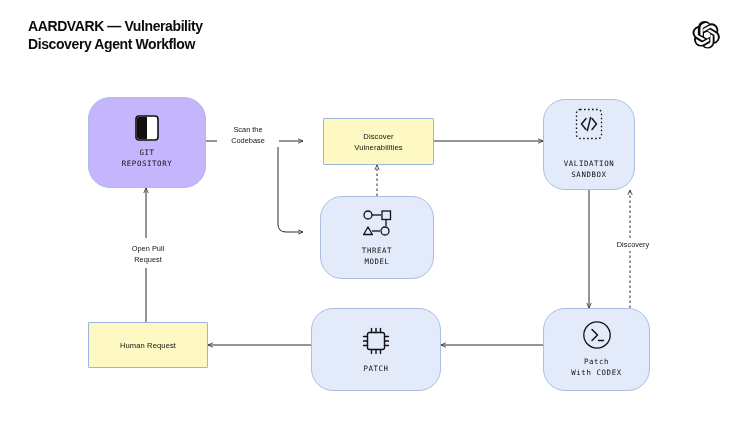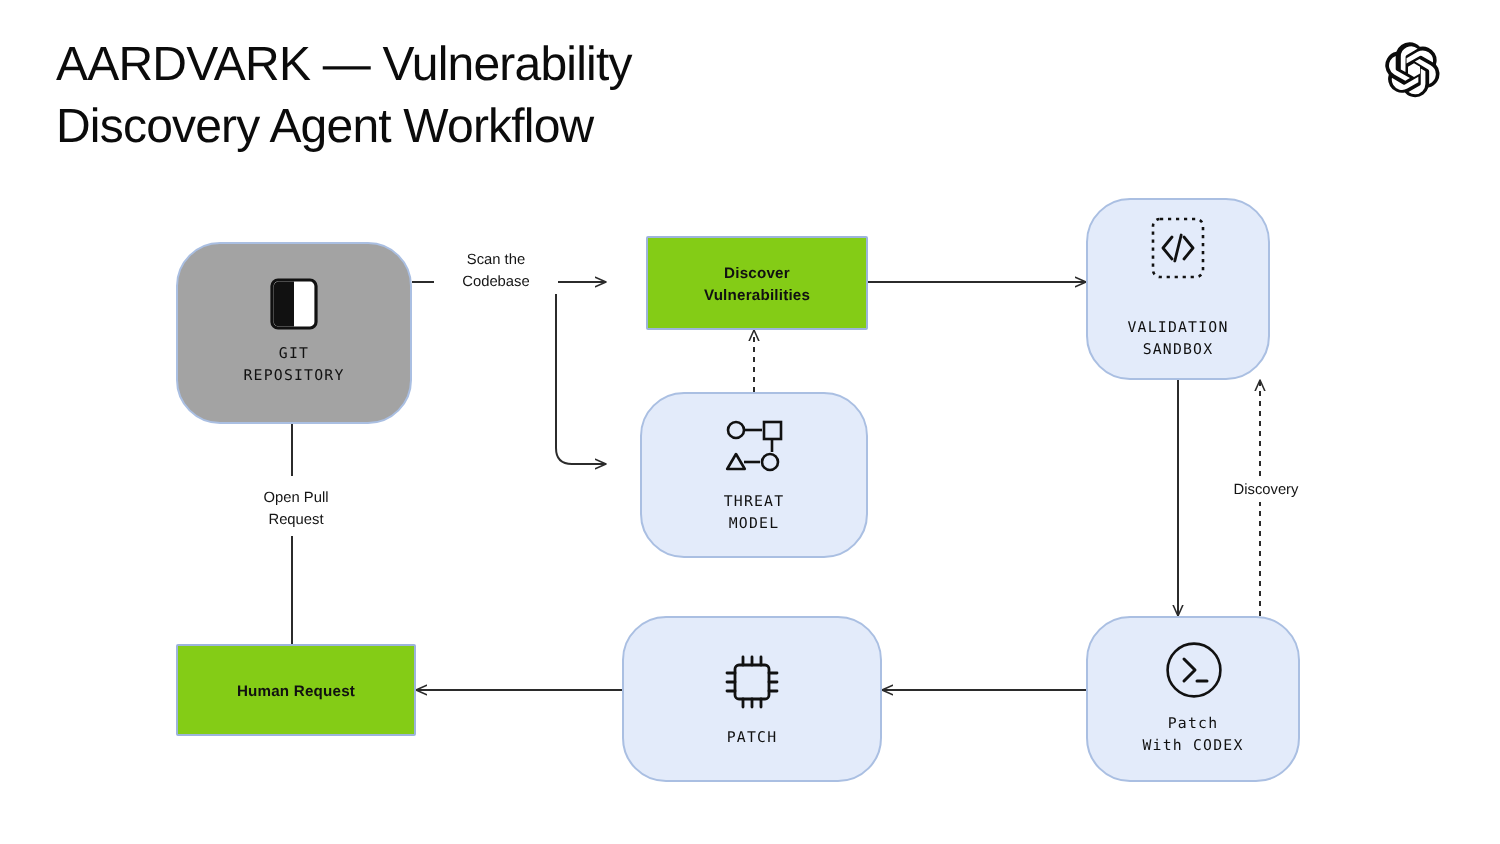--- a/index.html
+++ b/index.html
@@ -10,22 +10,22 @@
     overflow:hidden;
     position:relative;
   }
   #canvas{position:absolute;inset:0;width:750px;height:422px;}
 
   .title{
     position:absolute;
     left:28px; top:18px;
     width:420px;
     font-family:"Liberation Sans", sans-serif;
-    font-weight:normal;
-    font-size:24px;
+    font-weight:bold;
+    font-size:14px;
     line-height:1.28;
     letter-spacing:-0.4px;
     color:#0b0b0b;
     white-space:pre-line;
   }
 
   .logo{
     position:absolute;
     right:28px; top:20px;
     width:30px;height:30px;
@@ -39,28 +39,26 @@
     flex-direction:column;
     align-items:center;
     justify-content:center;
   }
   .node.rounded{
     border:1px solid #aabfe2;
     border-radius:22px;
     background:#e3ebfa;
   }
   .node.rounded.plain{
-    background:#a3a3a3;
-    margin-top:24px;
+    background:#c4b5fd;
   }
   .node.rect{
     border:1px solid #9db4dc;
-    background:#84cc16;
+    background:#fef9c3;
     border-radius:1px;
-    font-weight:bold;
   }
   .node-label{
     font-family:"DejaVu Sans Mono", monospace;
     font-size:7.4px;
     line-height:1.45;
     letter-spacing:0.6px;
     color:#111111;
     text-align:center;
     white-space:pre-line;
   }

